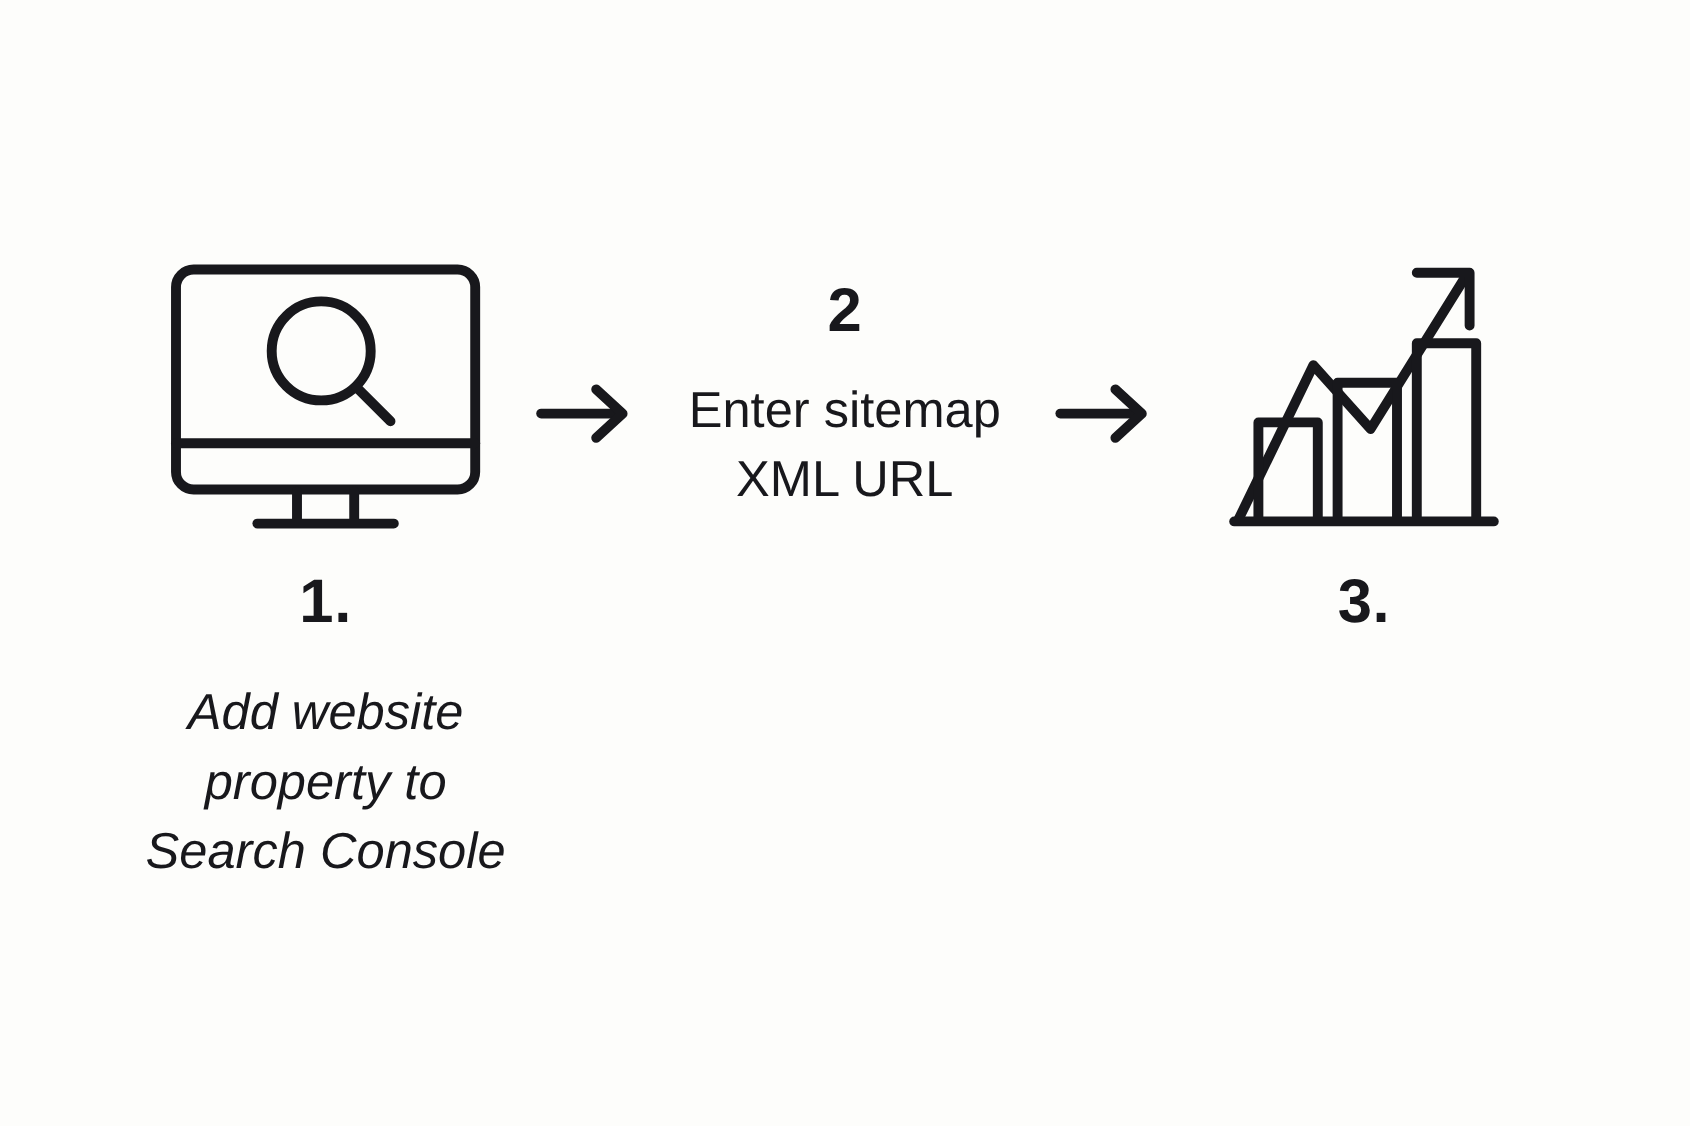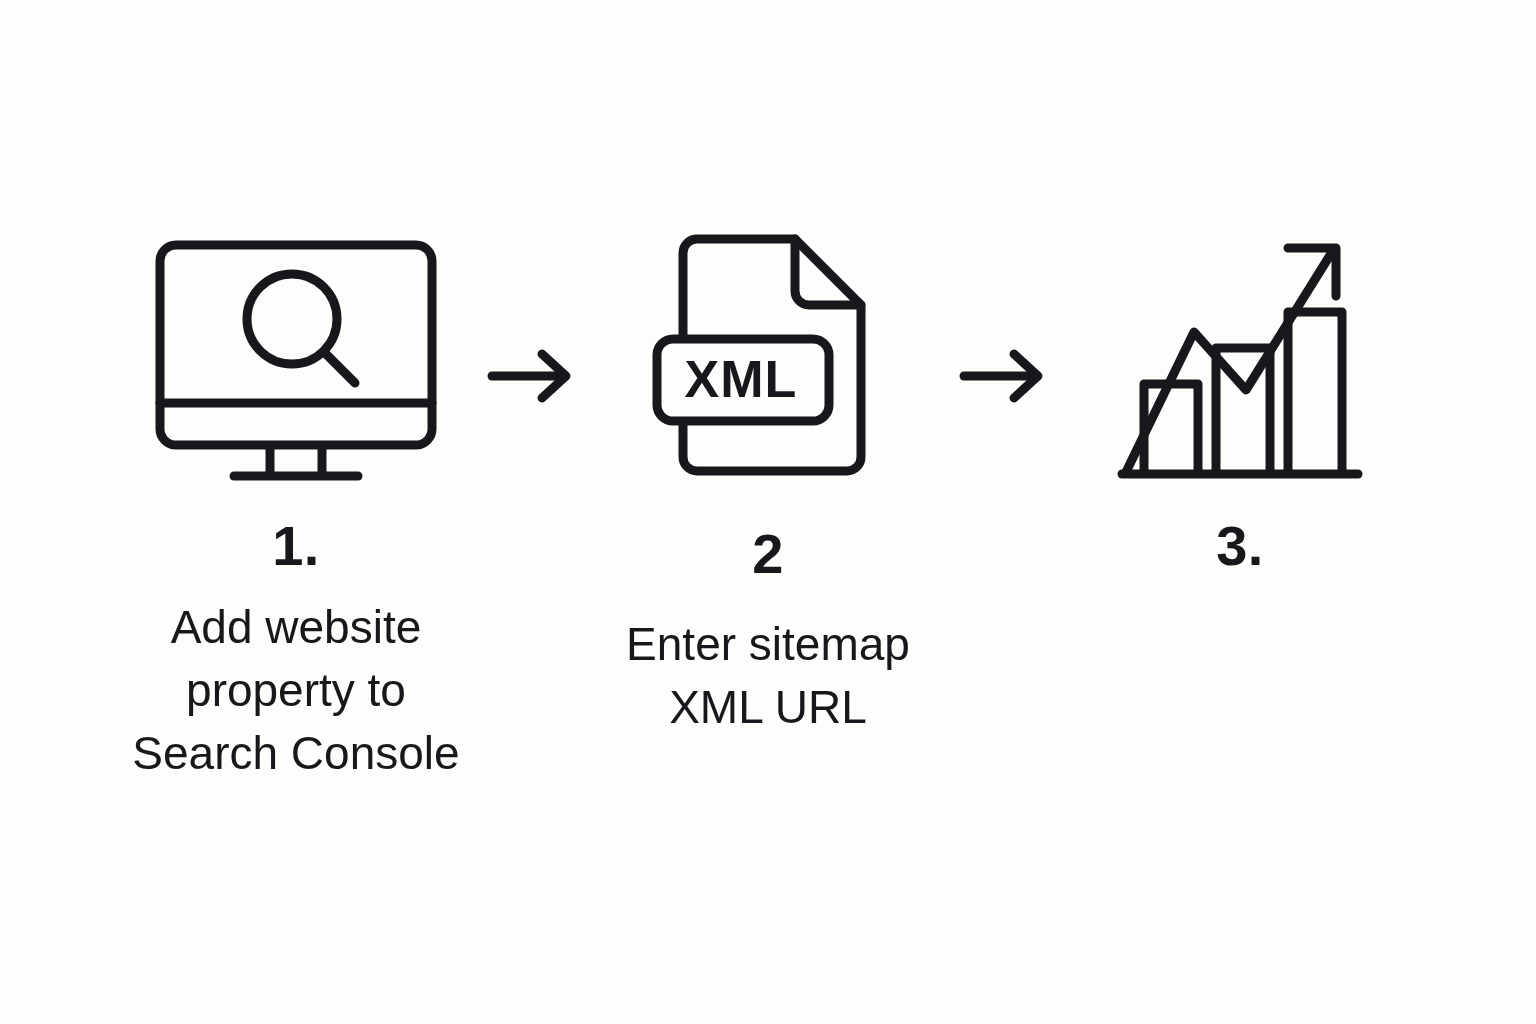--- a/index.html
+++ b/index.html
@@ -79,21 +79,21 @@
     width: 100px;
     flex: 0 0 auto;
     display: flex;
     align-items: flex-start;
     justify-content: center;
     padding-top: 120px;
   }
   .arrow svg { display: block; }
 
   
-  .step-1 .step-text { margin-top: 22px; }
+  .step-1 .step-text { margin-top: 42px; font-style: italic; }
   .step-2 .icon-box  { padding-bottom: 4px; }
   .step-2 .step-num  { margin-top: 26px; }
   .step-3 .step-num  { margin-top: 22px; }
 </style>
 </head>
 <body>
 
 <div class="canvas">
 
   <div class="flow">
@@ -127,45 +127,20 @@
 
     <div class="arrow">
       <svg width="92" height="56" viewBox="0 0 92 56" fill="none" stroke="#18181C" stroke-width="9" stroke-linecap="round" stroke-linejoin="round">
         <line x1="6" y1="28" x2="78" y2="28"></line>
         <polyline points="56,6 80,28 56,50"></polyline>
       </svg>
     </div>
 
     <div class="step step-2">
 
-      <div class="icon-box">
-        <svg width="230" height="262" viewBox="0 0 230 262" fill="none" stroke="#18181C" stroke-width="9" stroke-linecap="round" stroke-linejoin="round">
-
-          <path d="M 30 22
-                   a 14 14 0 0 1 14 -14
-                   L 142 8
-                   L 208 74
-                   L 208 226
-                   a 14 14 0 0 1 -14 14
-                   L 44 240
-                   a 14 14 0 0 1 -14 -14
-                   Z"></path>
-
-          <path d="M 142 8 L 142 60 a 14 14 0 0 0 14 14 L 208 74"></path>
-
-          <rect x="4" y="108" width="172" height="82" rx="16" ry="16" fill="#FDFDFB" stroke="#18181C"></rect>
-        </svg>
-
-        <div style="position:absolute; width:288px; display:flex; justify-content:center;
-                    pointer-events:none;">
-          <div style="position:relative; left:-27px; top:17px;
-                      font-size:52px; font-weight:700; letter-spacing:1px;
-                      color:#18181C; font-family:'Liberation Sans',sans-serif;">XML</div>
-        </div>
-      </div>
 
       <div class="step-num">2</div>
 
       <div class="step-text">Enter sitemap
 XML URL</div>
     </div>
 
     <div class="arrow">
       <svg width="92" height="56" viewBox="0 0 92 56" fill="none" stroke="#18181C" stroke-width="9" stroke-linecap="round" stroke-linejoin="round">
         <line x1="6" y1="28" x2="78" y2="28"></line>

